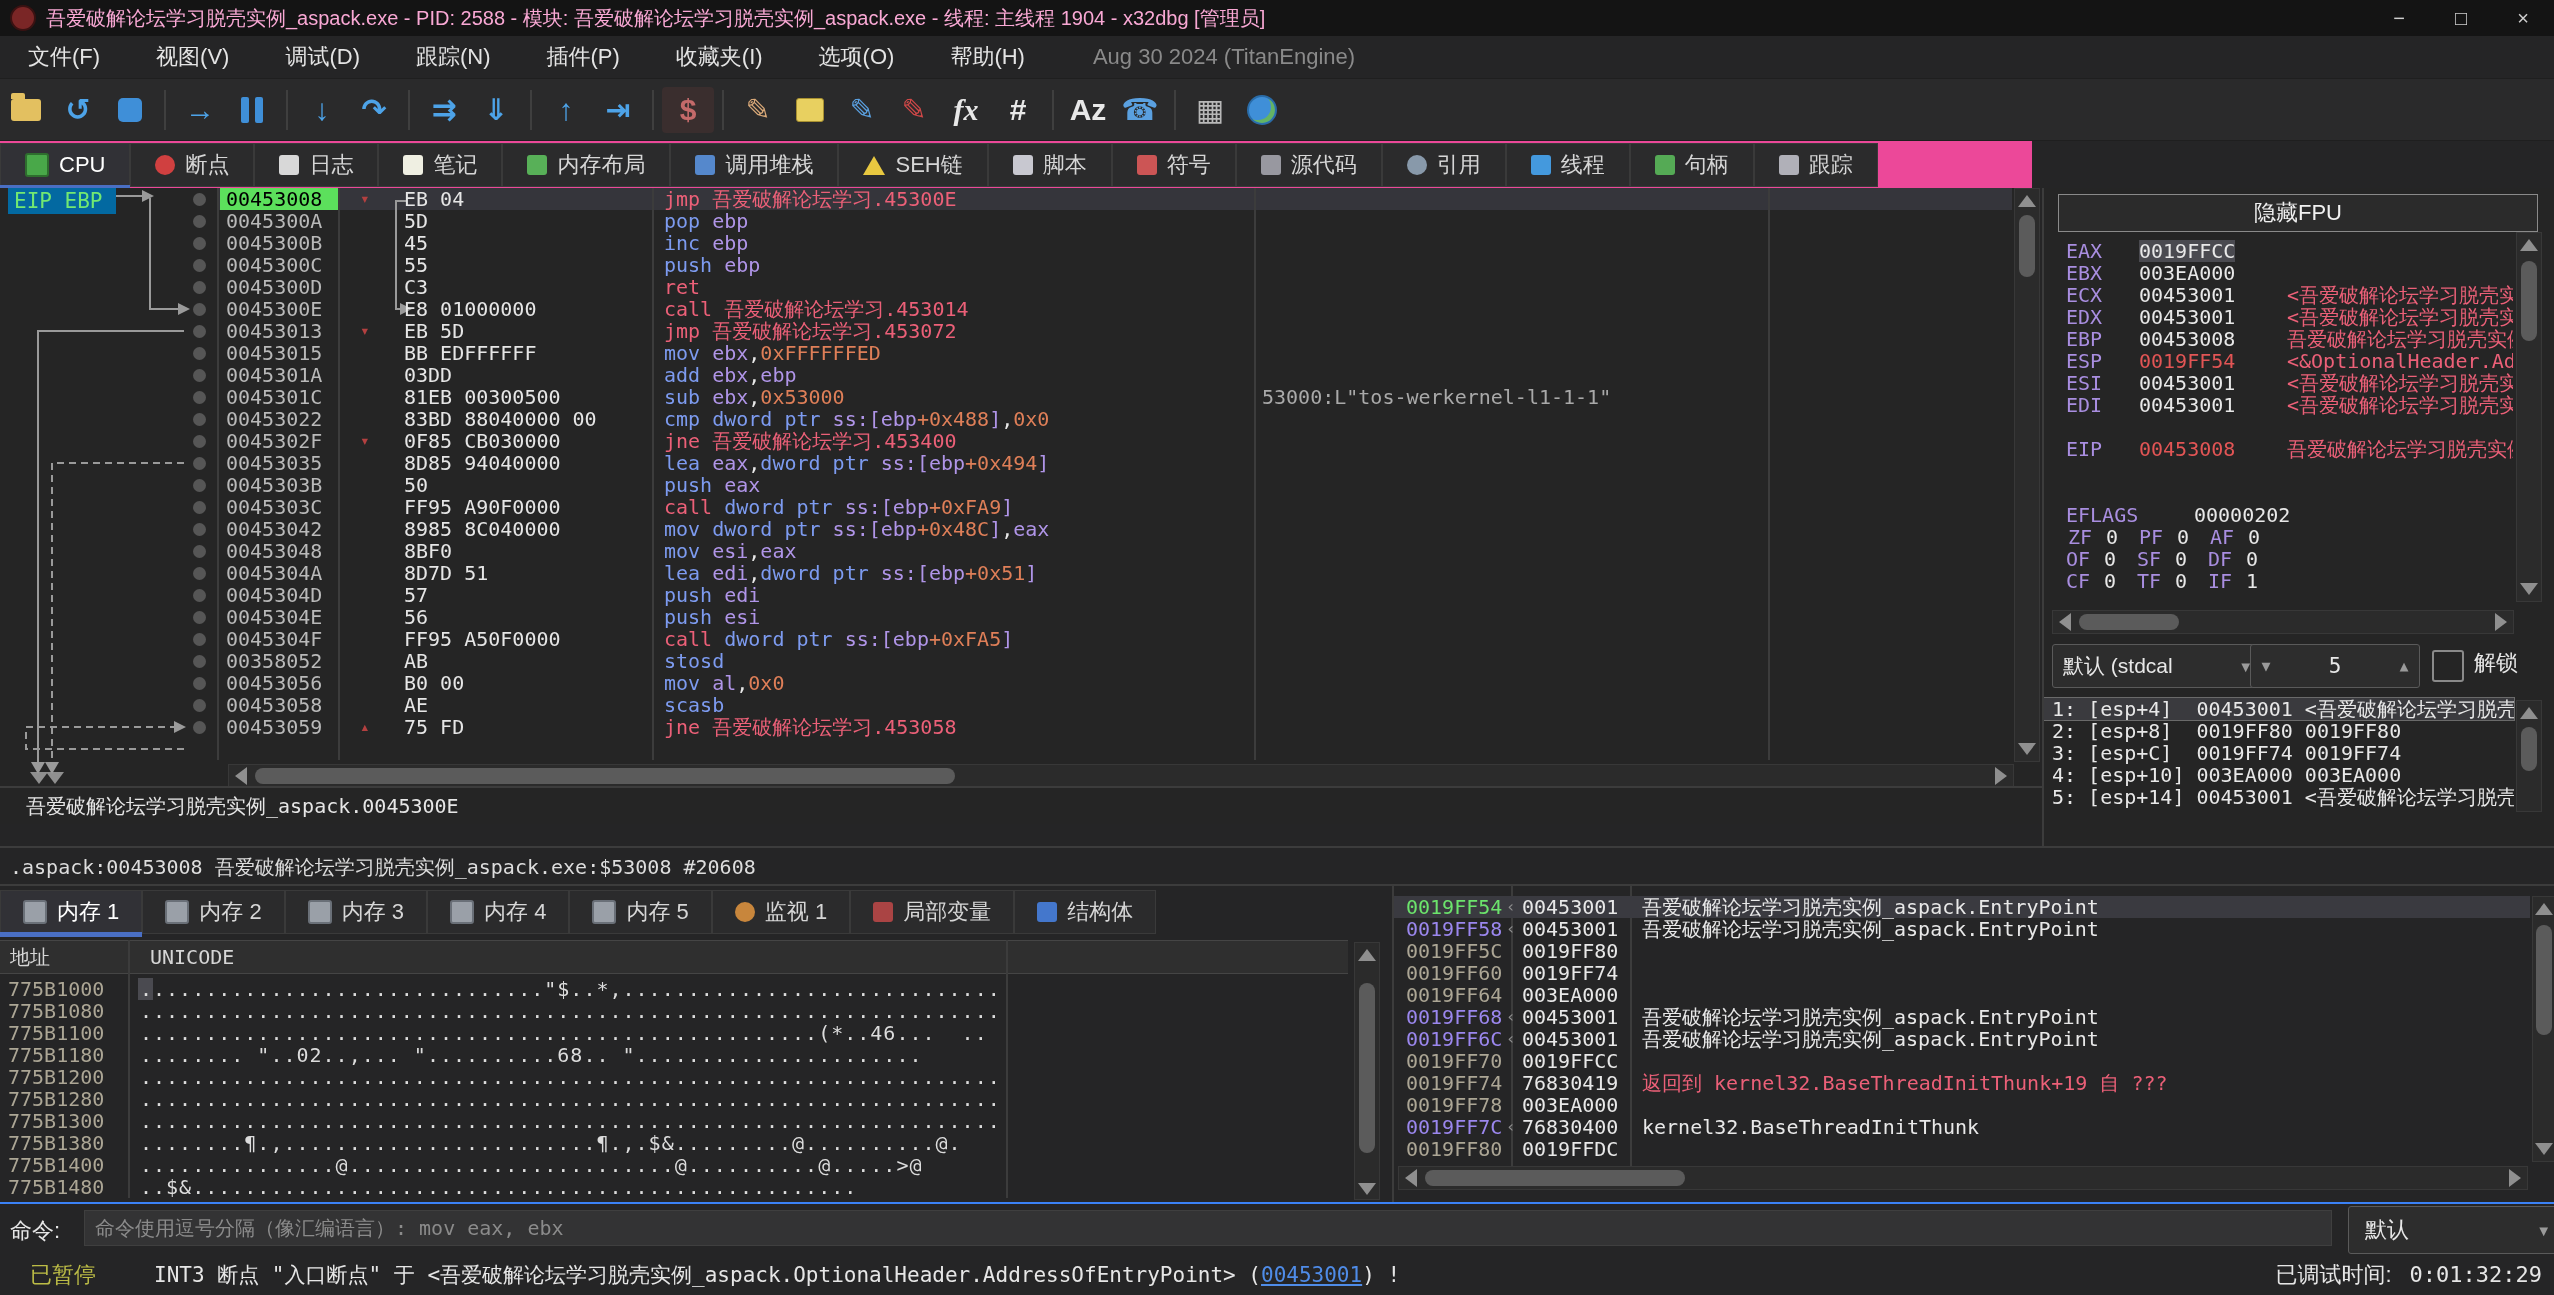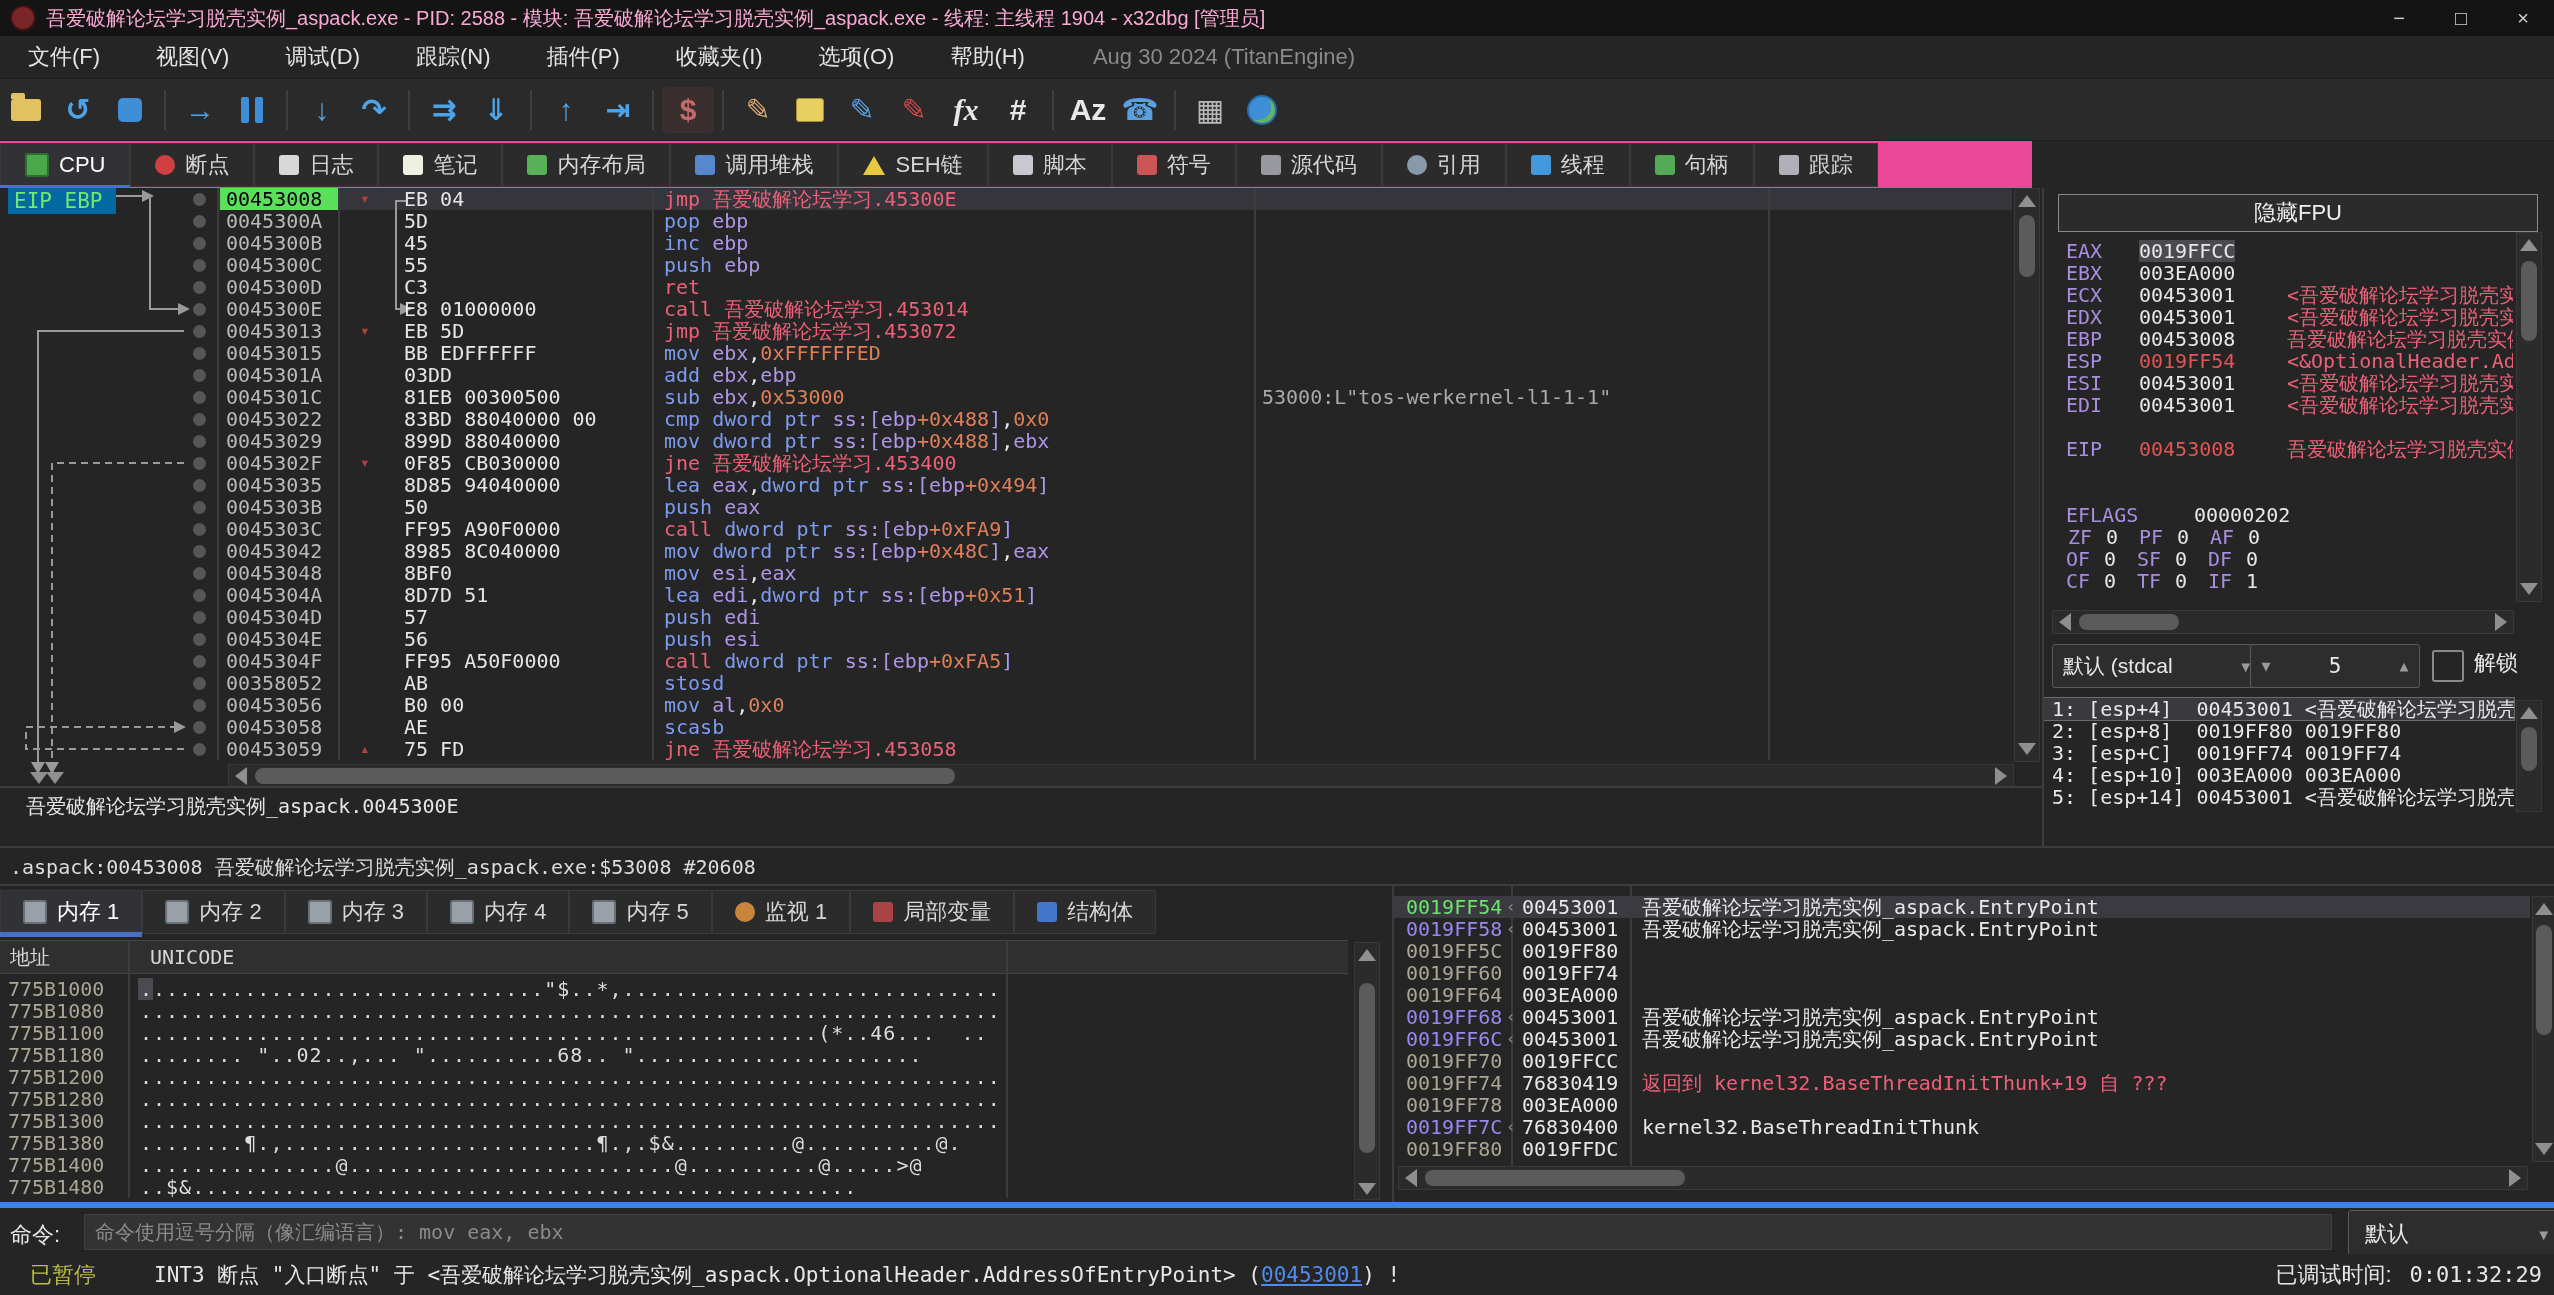--- a/index.html
+++ b/index.html
@@ -144,21 +144,21 @@
   .srow{position:relative;height:22px;font-size:20px;line-height:22px;white-space:pre;}
   .srow.sel{background:#3a3a40;}
   .s-addr{position:absolute;left:12px;}
   .s-addr.green{color:#6ce46c;} .s-addr.purple{color:#9b87ee;} .s-addr.tan{color:#aca695;}
   .s-mark{position:absolute;left:112px;color:#8f8f8f;font-size:16px;}
   .s-val{position:absolute;left:128px;color:#e8e8e8;}
   .s-cmt{position:absolute;left:248px;}
   .stk-vline{position:absolute;top:0;height:286px;border-left:2px solid #3c3c3c;}
 
   
-  #cmdbar{position:absolute;left:0;top:1202px;width:2554px;height:50px;background:#252526;border-top:6px solid #3b82f6;}
+  #cmdbar{position:absolute;left:0;top:1202px;width:2554px;height:50px;background:#252526;border-top:2px solid #3b82f6;}
   #cmd-label{position:absolute;left:10px;top:12px;font-size:22px;color:#e6e6e6;}
   #cmd-input{position:absolute;left:84px;top:6px;width:2248px;height:36px;background:#333334;border:1px solid #3f3f3f;color:#e6e6e6;
              font-family:"DejaVu Sans Mono",monospace;font-size:20px;padding:0 10px;outline:none;box-sizing:border-box;}
   #cmd-input::placeholder{color:#8b8b8b;}
   #cmd-combo{position:absolute;left:2348px;top:2px;width:198px;height:46px;background:#2d2d2d;border:1px solid #5a5a5a;border-radius:3px;
              font-size:22px;color:#e8e8e8;display:flex;align-items:center;padding-left:16px;}
   #cmd-combo .cv{position:absolute;right:12px;color:#9a9a9a;font-size:15px;}
 
   
   #statusbar{position:absolute;left:0;top:1254px;width:2554px;height:41px;background:#252526;display:flex;align-items:center;}
@@ -318,21 +318,20 @@
         <div class="drow"><span class="d-dot"></span><span class="d-addr">0045300A</span><span class="d-bytes">5D</span><span class="d-instr"><span class="b">pop </span><span class="r">ebp</span></span></div>
         <div class="drow"><span class="d-dot"></span><span class="d-addr">0045300B</span><span class="d-bytes">45</span><span class="d-instr"><span class="b">inc </span><span class="r">ebp</span></span></div>
         <div class="drow"><span class="d-dot"></span><span class="d-addr">0045300C</span><span class="d-bytes">55</span><span class="d-instr"><span class="b">push </span><span class="r">ebp</span></span></div>
         <div class="drow"><span class="d-dot"></span><span class="d-addr">0045300D</span><span class="d-bytes">C3</span><span class="d-instr"><span class="j">ret</span></span></div>
         <div class="drow"><span class="d-dot"></span><span class="d-addr">0045300E</span><span class="d-bytes">E8 01000000</span><span class="d-instr"><span class="j">call </span><span class="j">吾爱破解论坛学习.453014</span></span></div>
         <div class="drow"><span class="d-dot"></span><span class="d-addr">00453013</span><span class="d-mark">▾</span><span class="d-bytes">EB 5D</span><span class="d-instr"><span class="j">jmp </span><span class="j">吾爱破解论坛学习.453072</span></span></div>
         <div class="drow"><span class="d-dot"></span><span class="d-addr">00453015</span><span class="d-bytes">BB EDFFFFFF</span><span class="d-instr"><span class="b">mov </span><span class="r">ebx</span><span class="w">,</span><span class="n">0xFFFFFFED</span></span></div>
         <div class="drow"><span class="d-dot"></span><span class="d-addr">0045301A</span><span class="d-bytes">03DD</span><span class="d-instr"><span class="b">add </span><span class="r">ebx</span><span class="w">,</span><span class="r">ebp</span></span></div>
         <div class="drow"><span class="d-dot"></span><span class="d-addr">0045301C</span><span class="d-bytes">81EB 00300500</span><span class="d-instr"><span class="b">sub </span><span class="r">ebx</span><span class="w">,</span><span class="n">0x53000</span></span><span class="d-cmt">53000:L"tos-werkernel-l1-1-1"</span></div>
         <div class="drow"><span class="d-dot"></span><span class="d-addr">00453022</span><span class="d-bytes">83BD 88040000 00</span><span class="d-instr"><span class="b">cmp </span><span class="b">dword ptr </span><span class="r">ss:[</span><span class="r">ebp</span><span class="n">+0x488</span><span class="r">]</span><span class="w">,</span><span class="n">0x0</span></span></div>
-        <div class="drow"><span class="d-dot"></span><span class="d-addr">00453029</span><span class="d-bytes">899D 88040000</span><span class="d-instr"><span class="b">mov </span><span class="b">dword ptr </span><span class="r">ss:[</span><span class="r">ebp</span><span class="n">+0x488</span><span class="r">]</span><span class="w">,</span><span class="r">ebx</span></span></div>
         <div class="drow"><span class="d-dot"></span><span class="d-addr">0045302F</span><span class="d-mark">▾</span><span class="d-bytes">0F85 CB030000</span><span class="d-instr"><span class="j">jne </span><span class="j">吾爱破解论坛学习.453400</span></span></div>
         <div class="drow"><span class="d-dot"></span><span class="d-addr">00453035</span><span class="d-bytes">8D85 94040000</span><span class="d-instr"><span class="b">lea </span><span class="r">eax</span><span class="w">,</span><span class="b">dword ptr </span><span class="r">ss:[</span><span class="r">ebp</span><span class="n">+0x494</span><span class="r">]</span></span></div>
         <div class="drow"><span class="d-dot"></span><span class="d-addr">0045303B</span><span class="d-bytes">50</span><span class="d-instr"><span class="b">push </span><span class="r">eax</span></span></div>
         <div class="drow"><span class="d-dot"></span><span class="d-addr">0045303C</span><span class="d-bytes">FF95 A90F0000</span><span class="d-instr"><span class="j">call </span><span class="b">dword ptr </span><span class="r">ss:[</span><span class="r">ebp</span><span class="n">+0xFA9</span><span class="r">]</span></span></div>
         <div class="drow"><span class="d-dot"></span><span class="d-addr">00453042</span><span class="d-bytes">8985 8C040000</span><span class="d-instr"><span class="b">mov </span><span class="b">dword ptr </span><span class="r">ss:[</span><span class="r">ebp</span><span class="n">+0x48C</span><span class="r">]</span><span class="w">,</span><span class="r">eax</span></span></div>
         <div class="drow"><span class="d-dot"></span><span class="d-addr">00453048</span><span class="d-bytes">8BF0</span><span class="d-instr"><span class="b">mov </span><span class="r">esi</span><span class="w">,</span><span class="r">eax</span></span></div>
         <div class="drow"><span class="d-dot"></span><span class="d-addr">0045304A</span><span class="d-bytes">8D7D 51</span><span class="d-instr"><span class="b">lea </span><span class="r">edi</span><span class="w">,</span><span class="b">dword ptr </span><span class="r">ss:[</span><span class="r">ebp</span><span class="n">+0x51</span><span class="r">]</span></span></div>
         <div class="drow"><span class="d-dot"></span><span class="d-addr">0045304D</span><span class="d-bytes">57</span><span class="d-instr"><span class="b">push </span><span class="r">edi</span></span></div>
         <div class="drow"><span class="d-dot"></span><span class="d-addr">0045304E</span><span class="d-bytes">56</span><span class="d-instr"><span class="b">push </span><span class="r">esi</span></span></div>
         <div class="drow"><span class="d-dot"></span><span class="d-addr">0045304F</span><span class="d-bytes">FF95 A50F0000</span><span class="d-instr"><span class="j">call </span><span class="b">dword ptr </span><span class="r">ss:[</span><span class="r">ebp</span><span class="n">+0xFA5</span><span class="r">]</span></span></div>

